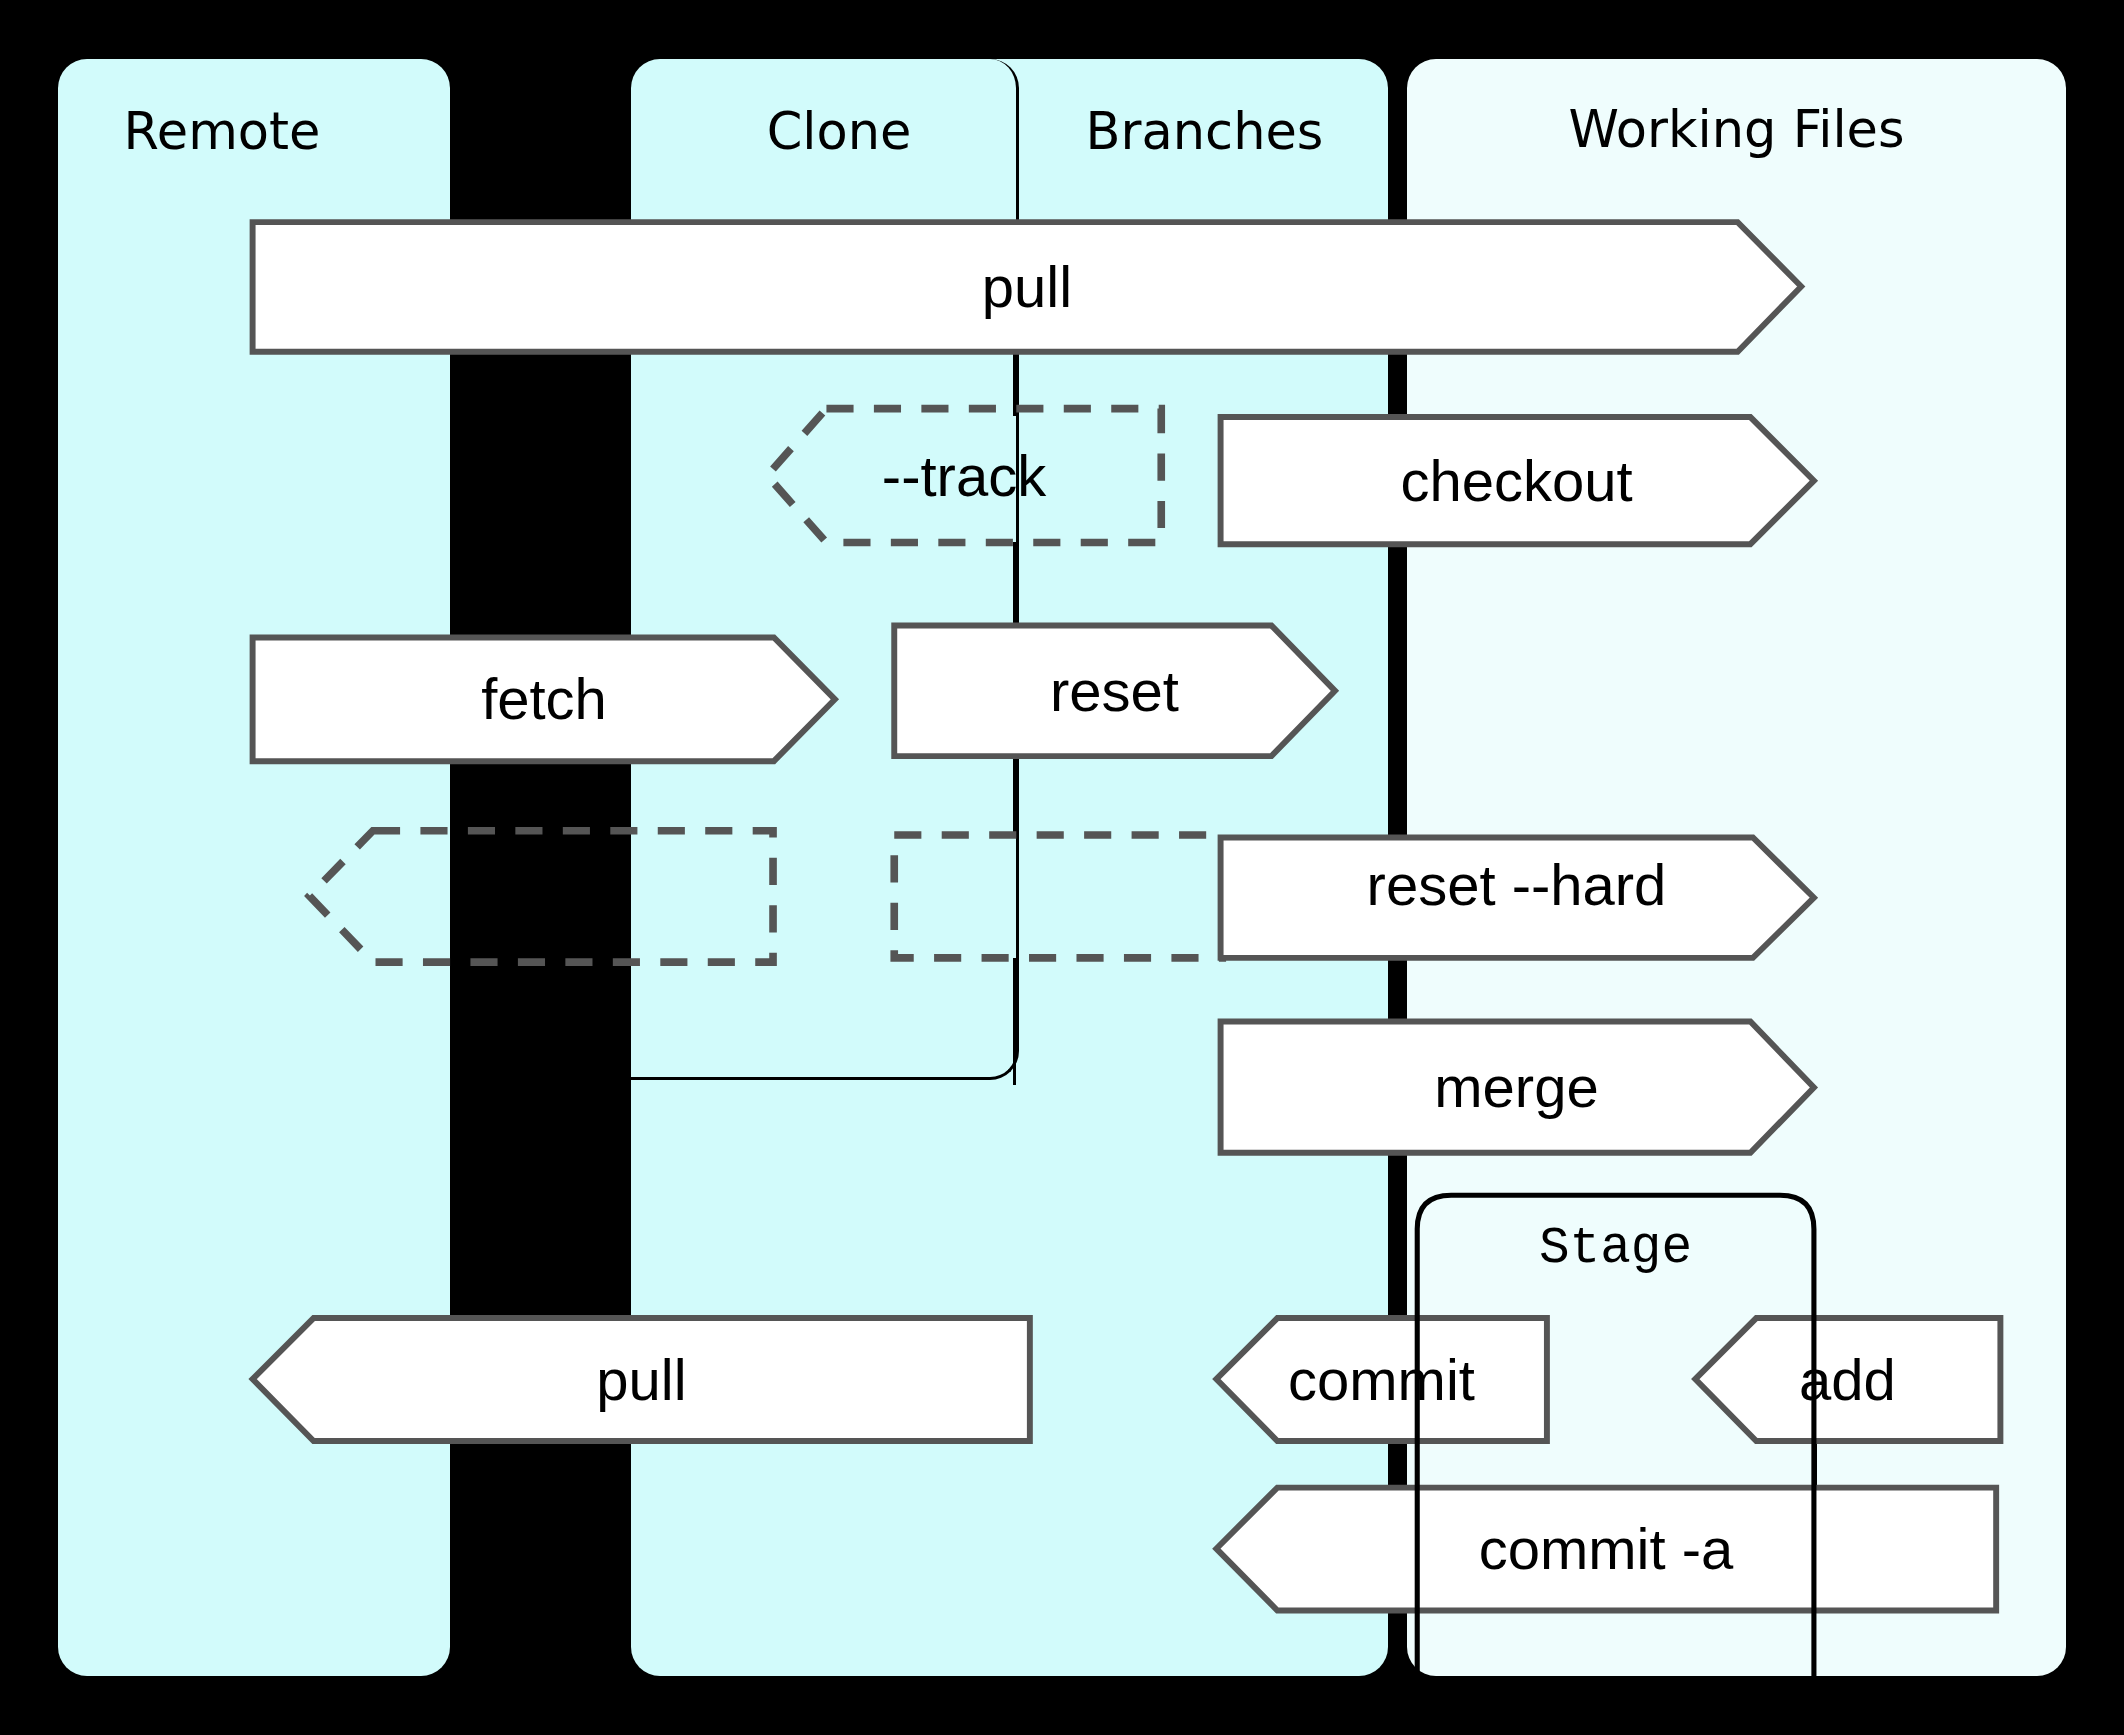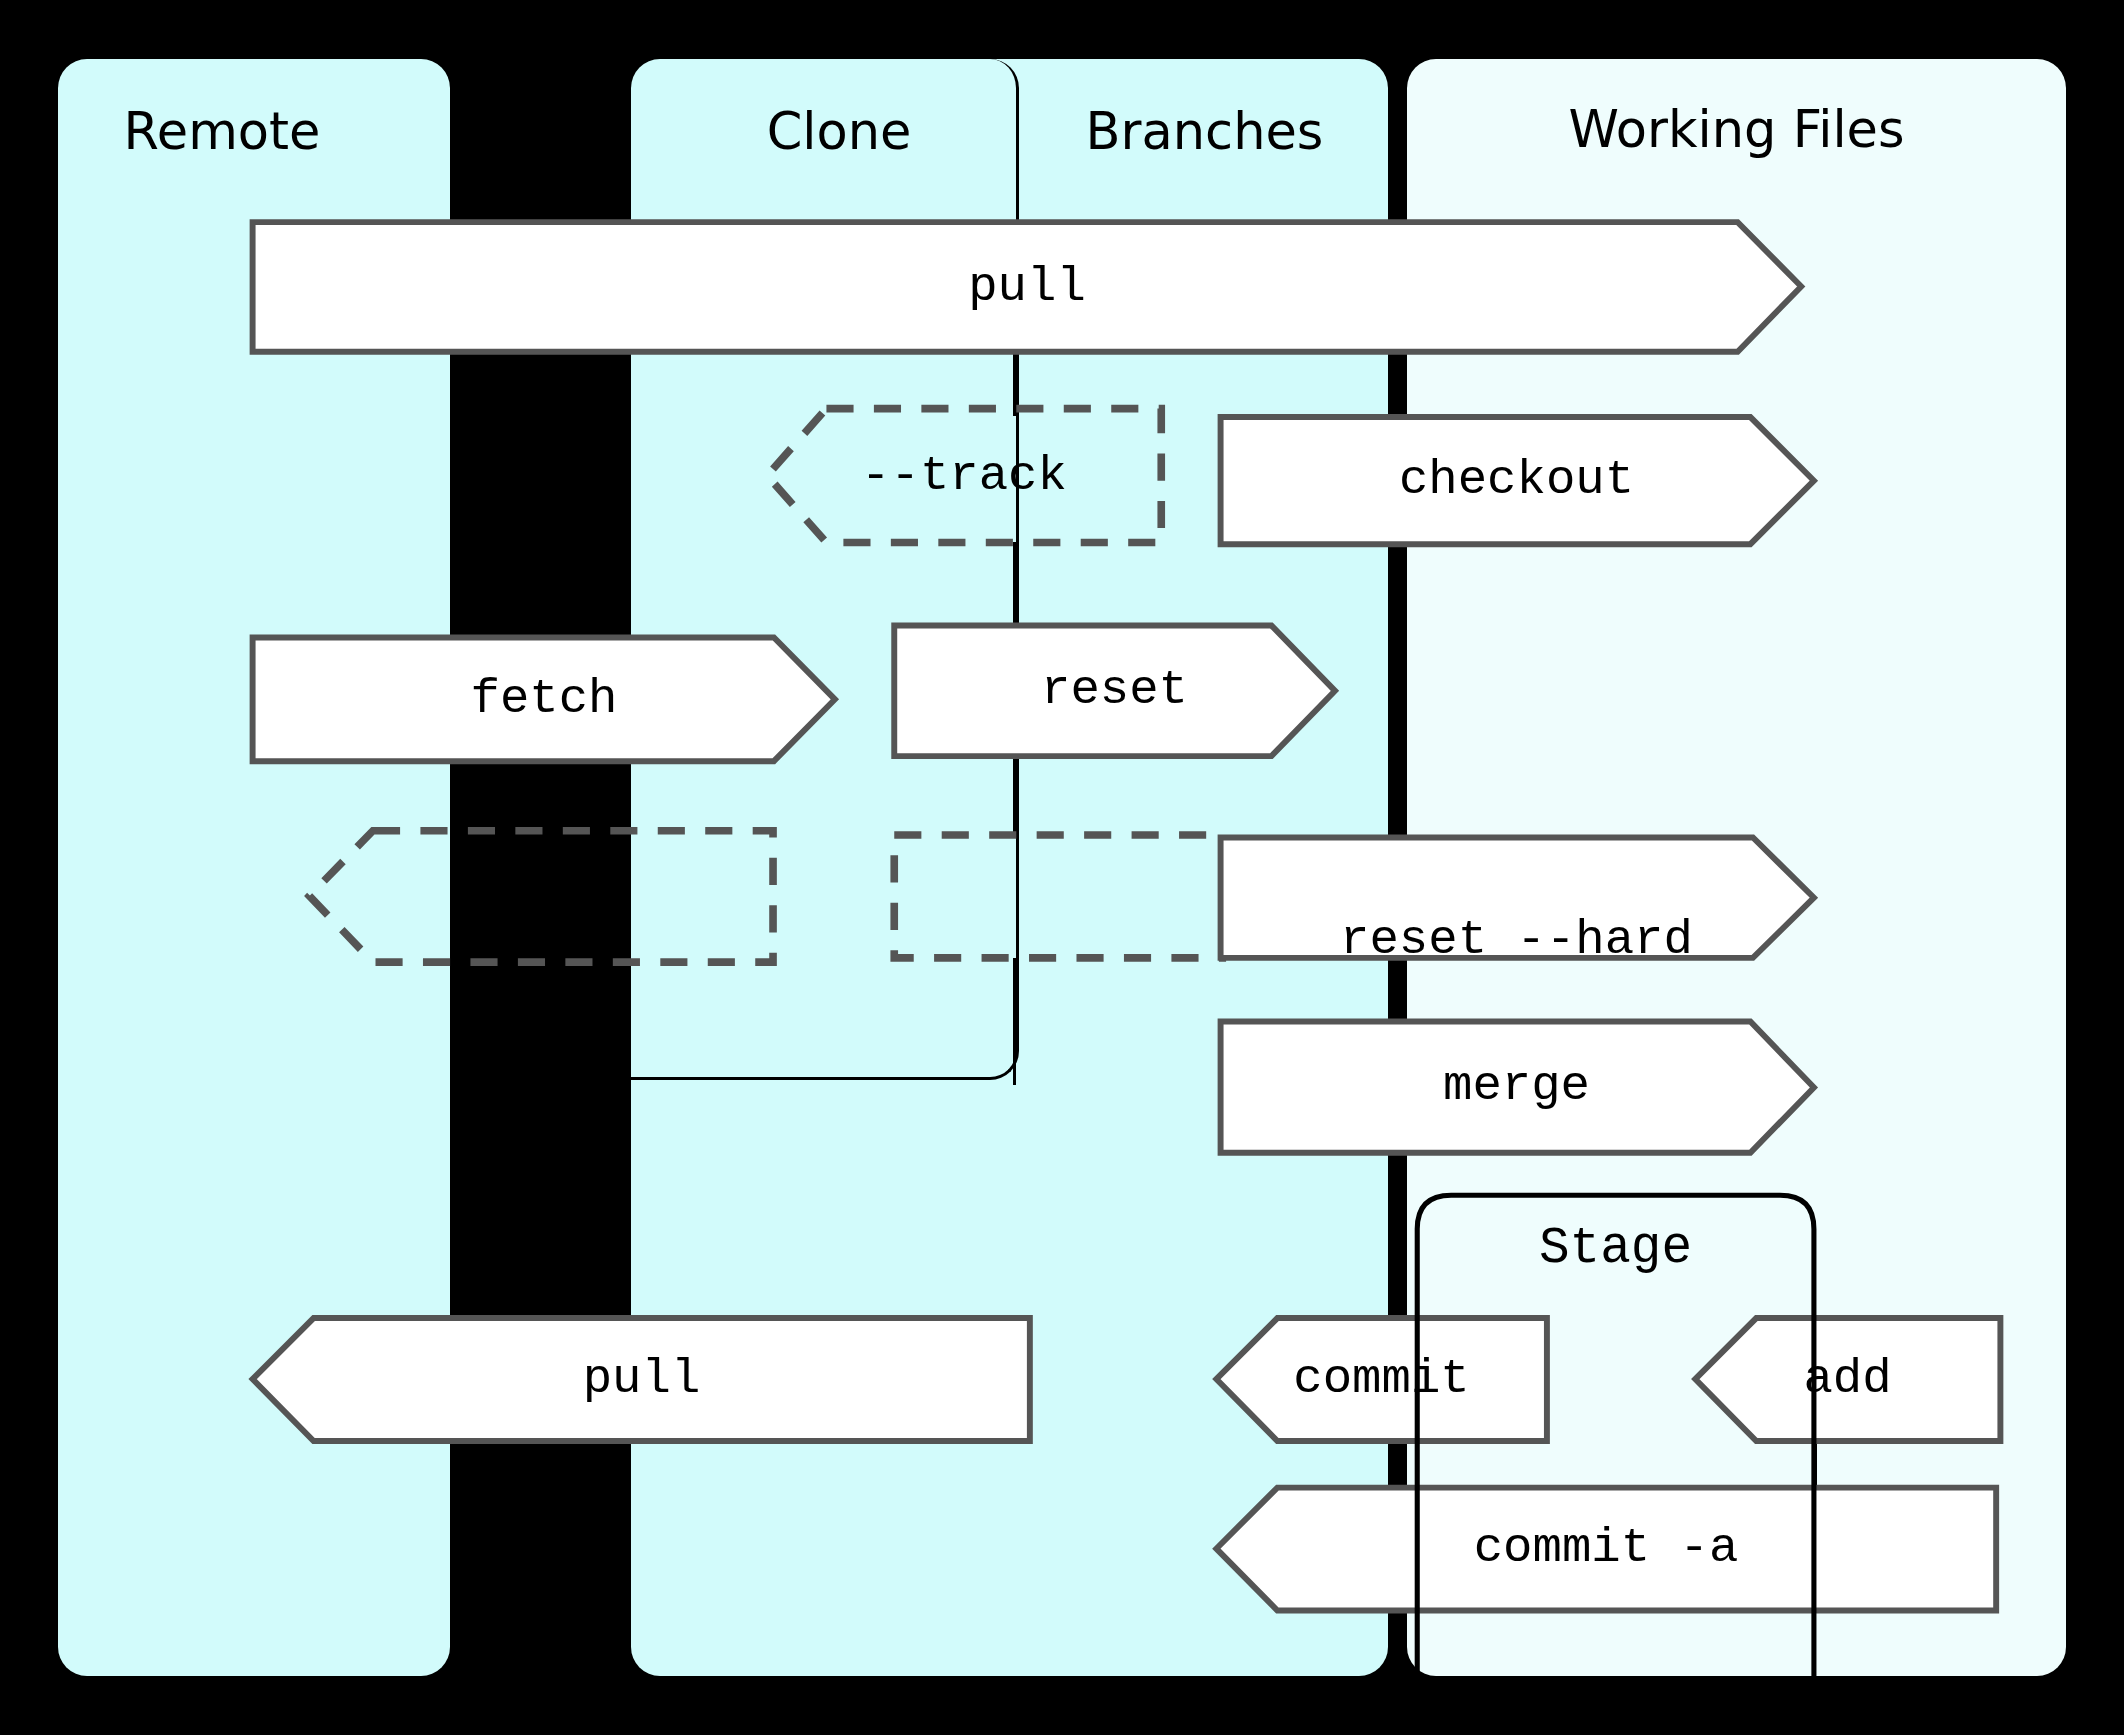--- a/index.html
+++ b/index.html
@@ -69,22 +69,22 @@
 
   
   .shape{
     position:absolute;
     box-sizing:border-box;
     display:flex;align-items:center;justify-content:center;
   }
   .shape .lbl{
     position:relative;z-index:3;
     color:#000;
-    font-size:49px;
-    font-family:Liberation Mono, monospace;
+    font-size:58px;
+    font-family:Liberation Sans, sans-serif;
     white-space:nowrap;
     line-height:1;
   }
   .stage-label{
     position:absolute;
     left:0;right:0;text-align:center;
     color:#000;font-size:51px;
     font-family:Liberation Mono, monospace;
   }
   svg.shapesvg{position:absolute;left:0;top:0;overflow:visible;}
@@ -172,21 +172,21 @@
   </div>
 
   <div class="shape" style="left:309px;top:831px;width:464px;height:131px;">
     <span class="lbl"></span>
   </div>
 
   <div class="shape" style="left:894px;top:835px;width:328px;height:123px;">
     <span class="lbl"></span>
   </div>
 
-  <div class="shape" style="left:1220px;top:880px;width:593px;height:120px;">
+  <div class="shape" style="left:1220px;top:825px;width:593px;height:120px;">
     <span class="lbl">reset --hard</span>
   </div>
 
   <div class="shape" style="left:1220px;top:1021px;width:593px;height:131px;">
     <span class="lbl">merge</span>
   </div>
 
   <div class="shape" style="left:253px;top:1318px;width:777px;height:123px;">
     <span class="lbl">pull</span>
   </div>

